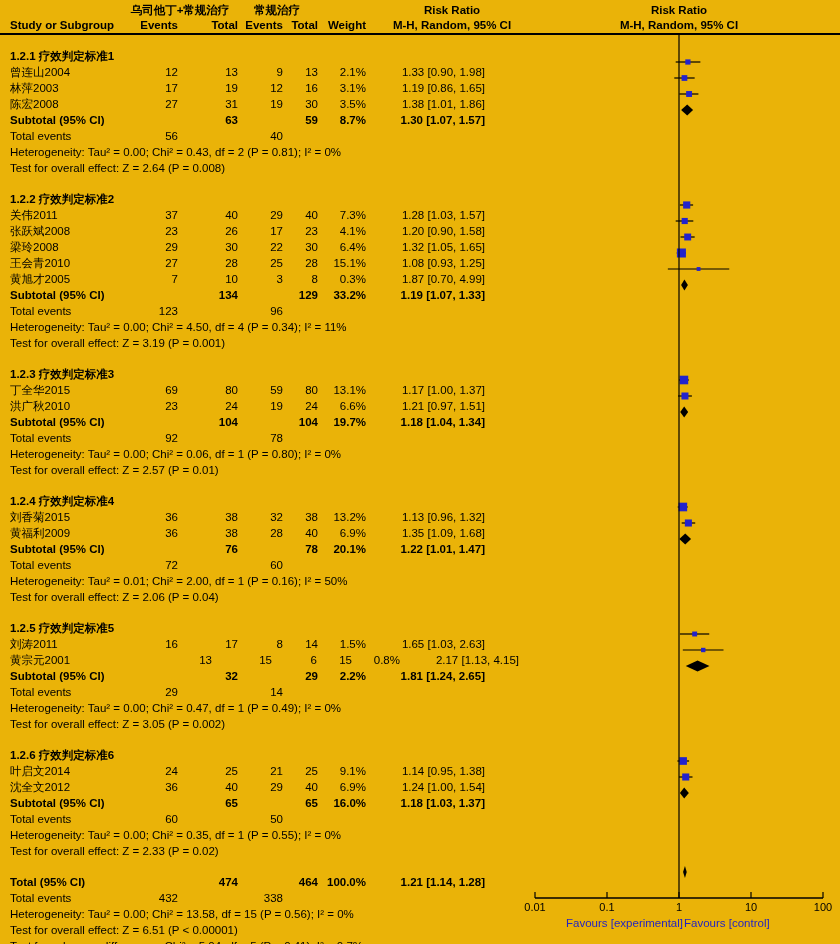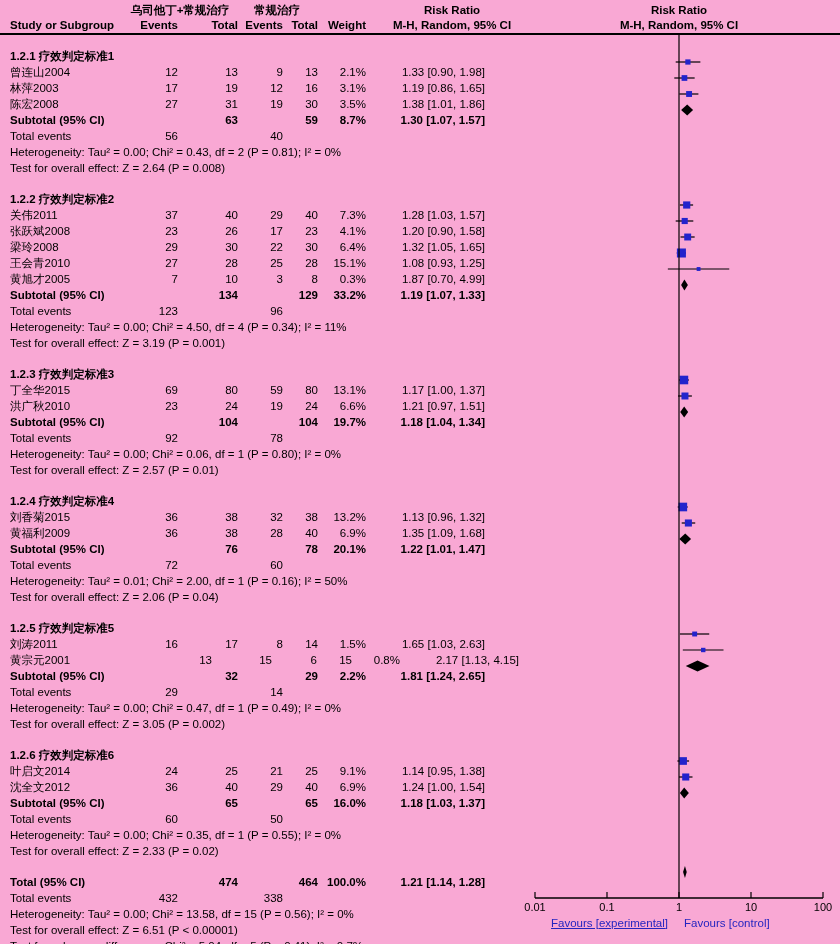--- a/index.html
+++ b/index.html
@@ -1,17 +1,17 @@
 <!DOCTYPE html>
 <html><head>
 <meta charset="utf-8">
 <style>
   html,body{margin:0;padding:0;background:#fff;}
   #canvas{
-    position:relative;width:840px;height:944px;background:#f9a8d4;overflow:hidden;
+    position:relative;width:840px;height:944px;background:#eab308;overflow:hidden;
     font-family:"Liberation Sans","DejaVu Sans",sans-serif;color:#000;
   }
   .hdr{position:absolute;font-size:11.5px;font-weight:bold;line-height:15px;white-space:nowrap;}
   .ctr{text-align:center;}
   .rt{text-align:center;}
   #hrule{position:absolute;left:0;top:33px;width:840px;height:2px;background:#000;}
   .row{position:absolute;left:0;width:840px;line-height:16px;font-size:11.5px;white-space:nowrap;margin-top:10px;}
   .cell{position:absolute;top:0;white-space:nowrap;}
   .b{font-weight:bold;}
   .c-name{left:10px;}
@@ -397,15 +397,15 @@
     </svg>
 
   <div id="tick-labels">
       <div class="tick-label" style="left: 513px; top: 901px;">0.01</div>
       <div class="tick-label" style="left: 585px; top: 901px;">0.1</div>
       <div class="tick-label" style="left: 657px; top: 901px;">1</div>
       <div class="tick-label" style="left: 729px; top: 901px;">10</div>
       <div class="tick-label" style="left: 801px; top: 901px;">100</div>
     </div>
 
-  <div class="favours" id="fav-left" style="right: 172px; top: 917px; color: rgb(37, 37, 192); text-decoration: underline;">Favours [experimental]</div>
+  <div class="favours" id="fav-left" style="right: 157px; top: 917px; color: rgb(37, 37, 192);">Favours [experimental]</div>
   <div class="favours" id="fav-right" style="left: 684px; top: 917px; color: rgb(37, 37, 192);">Favours [control]</div>
 </div>
 
 </body></html>

